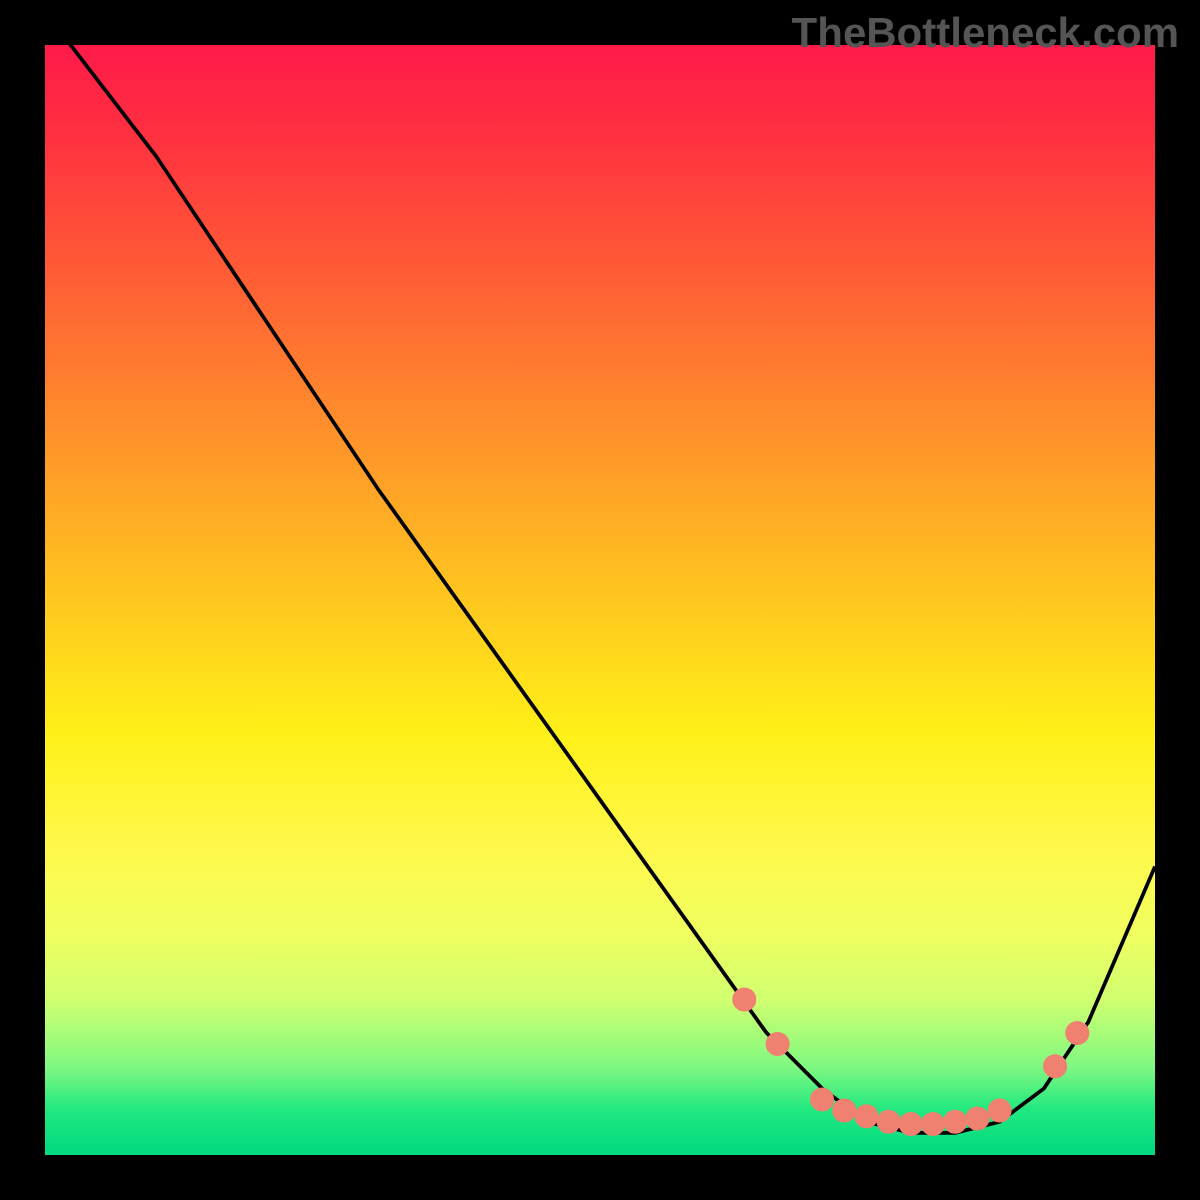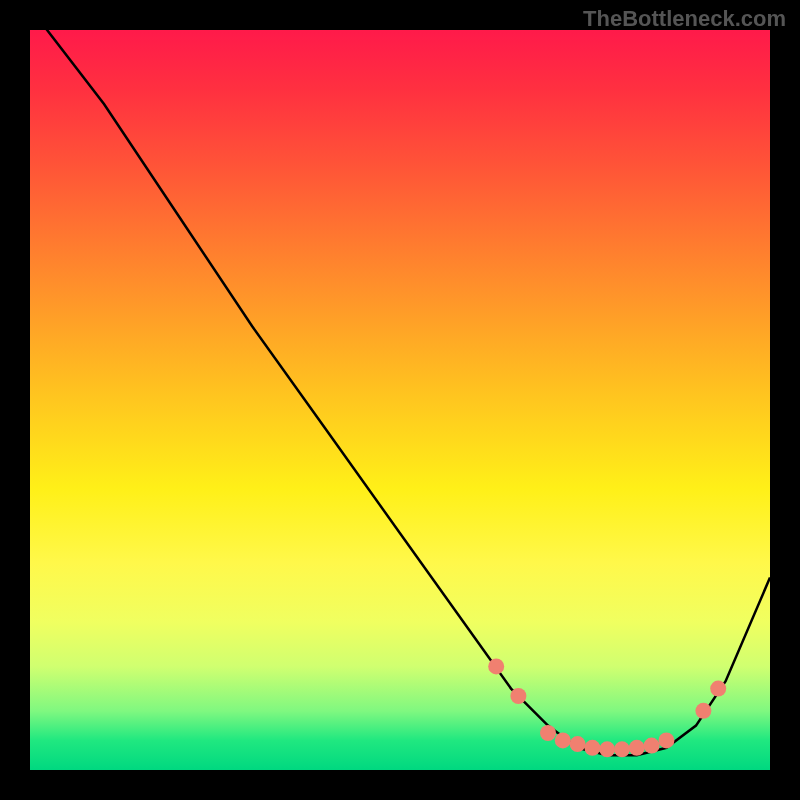--- a/index.html
+++ b/index.html
@@ -9,21 +9,21 @@
     background: #000;
     position: relative;
     font-family: Arial, sans-serif;
     overflow: hidden;
   }
   .watermark {
     position: absolute;
     top: 6px;
     right: 14px;
     color: #555;
-    font-size: 22px;
+    font-size: 28px;
     font-weight: bold;
     z-index: 10;
   }
   .chart-area {
     position: absolute;
     left: 30px;
     top: 30px;
     width: 740px;
     height: 740px;
     background: linear-gradient(to bottom,

